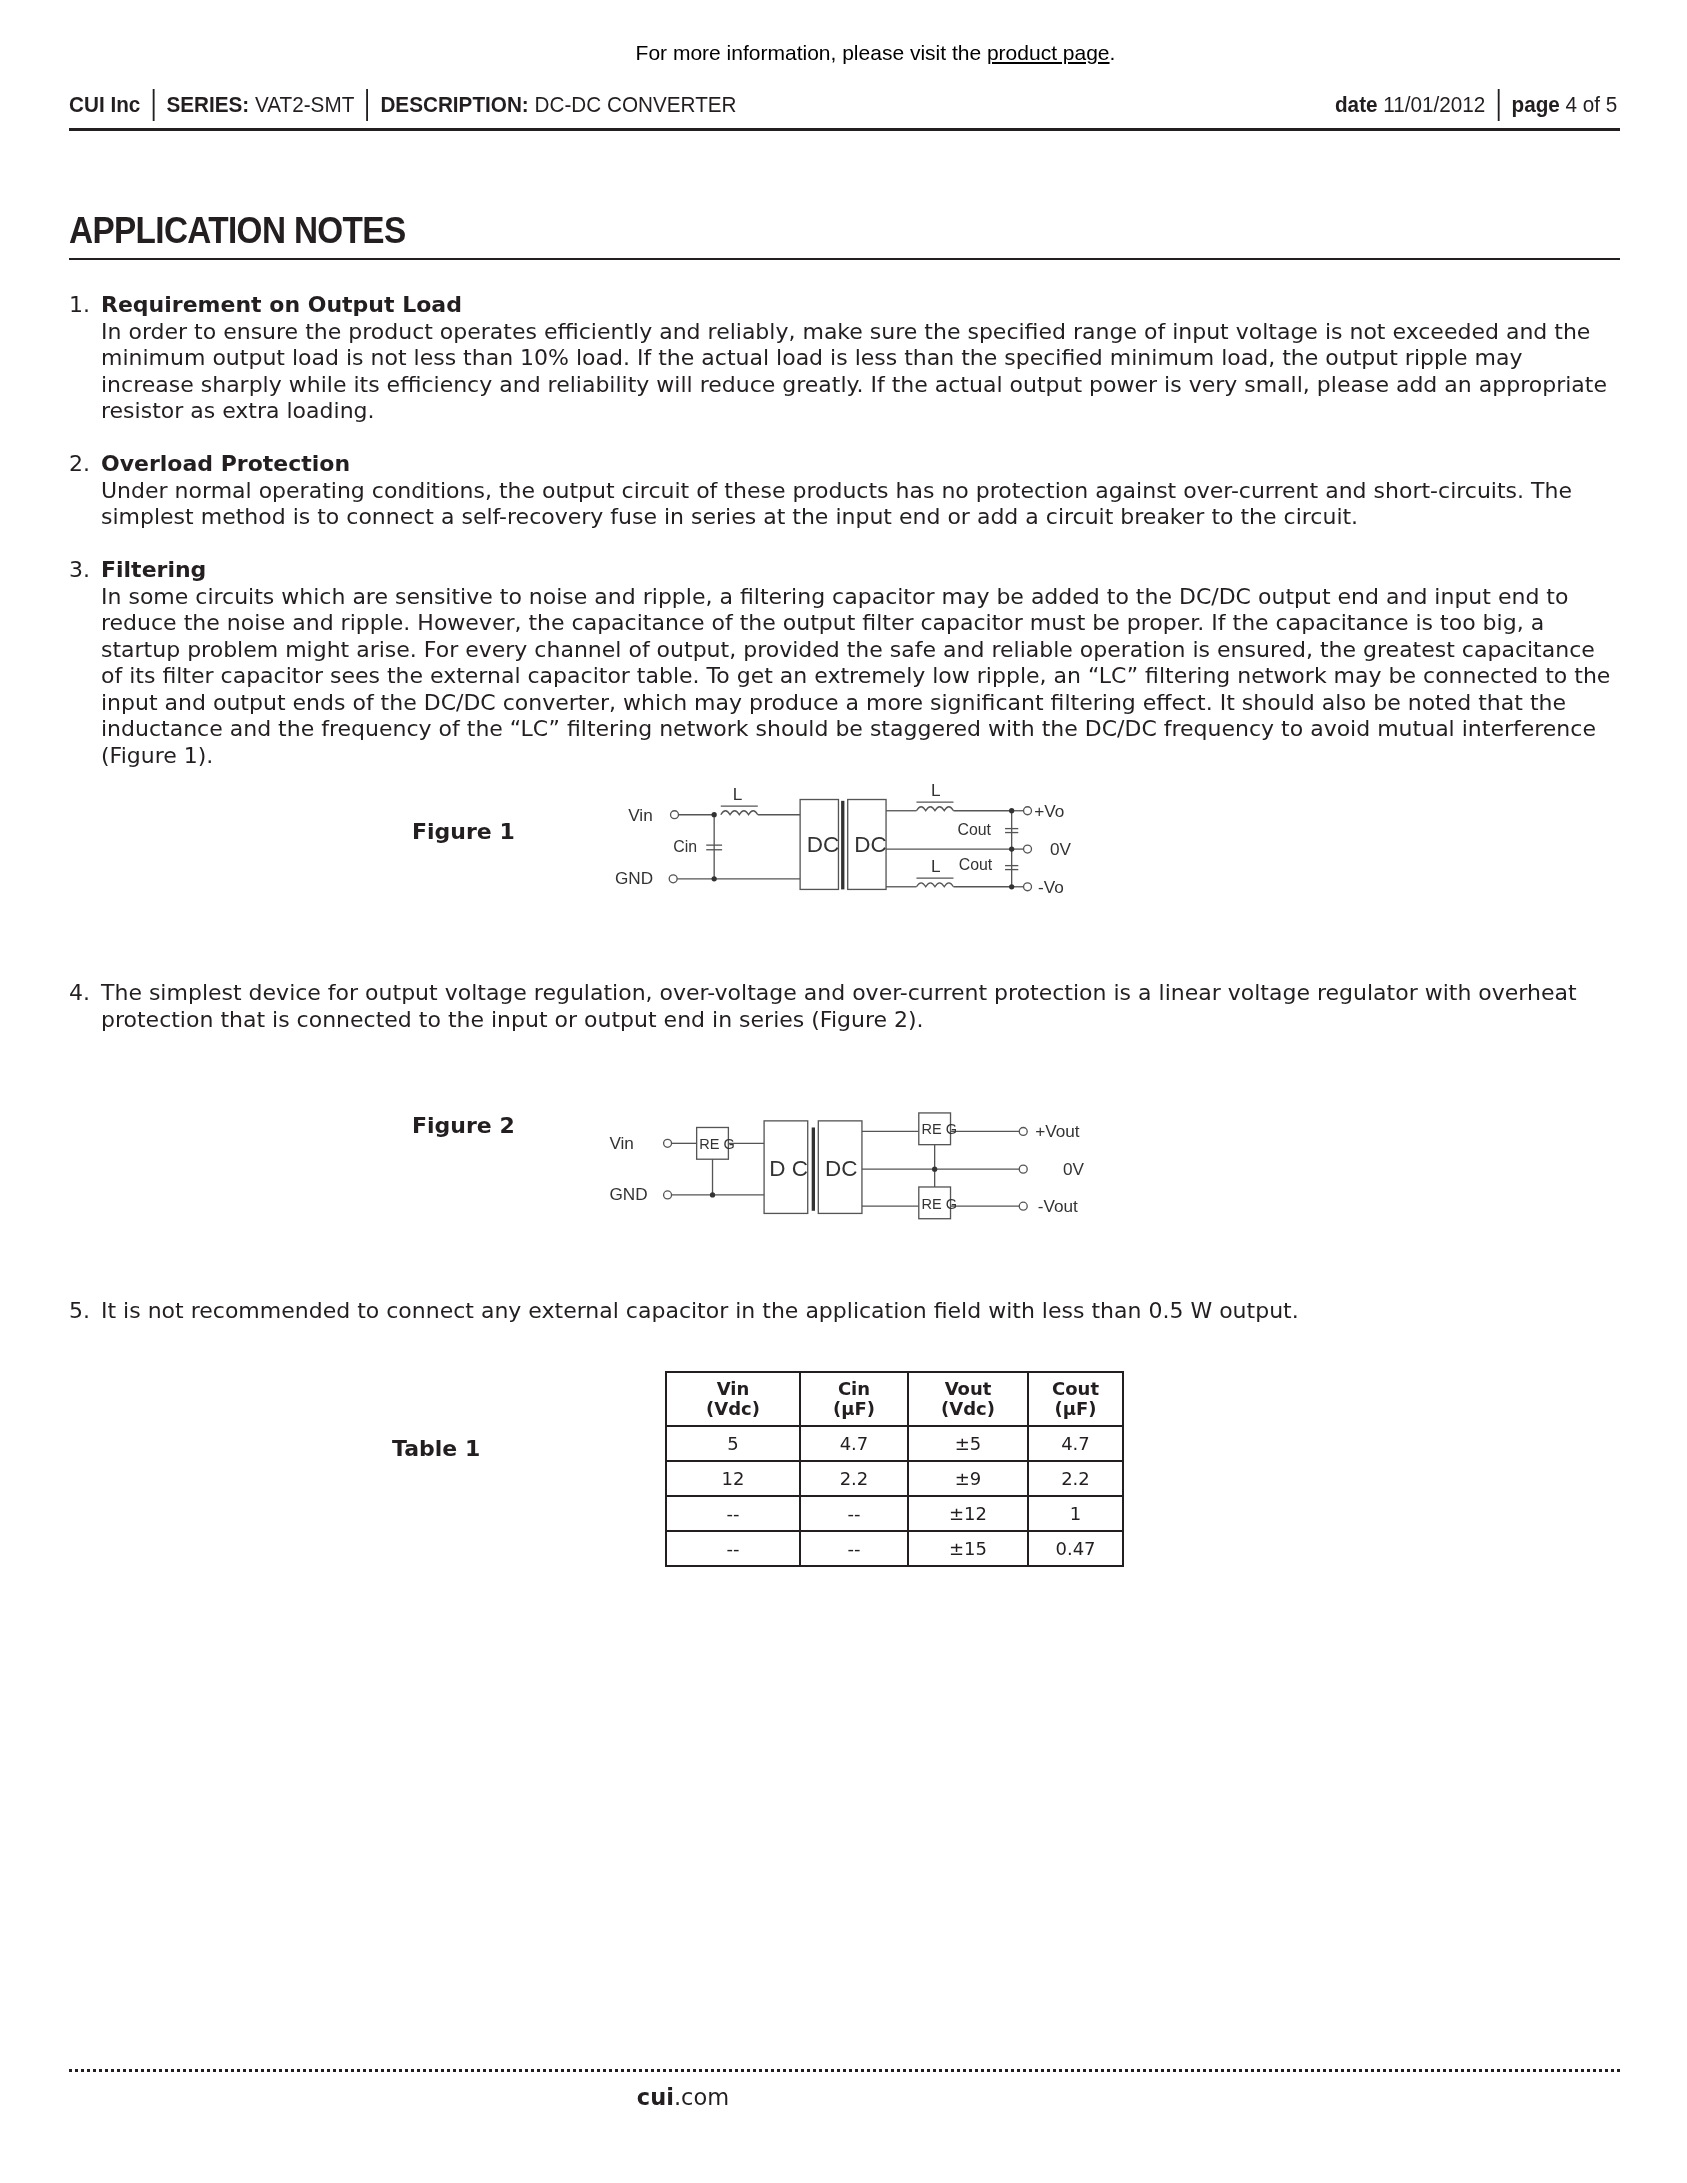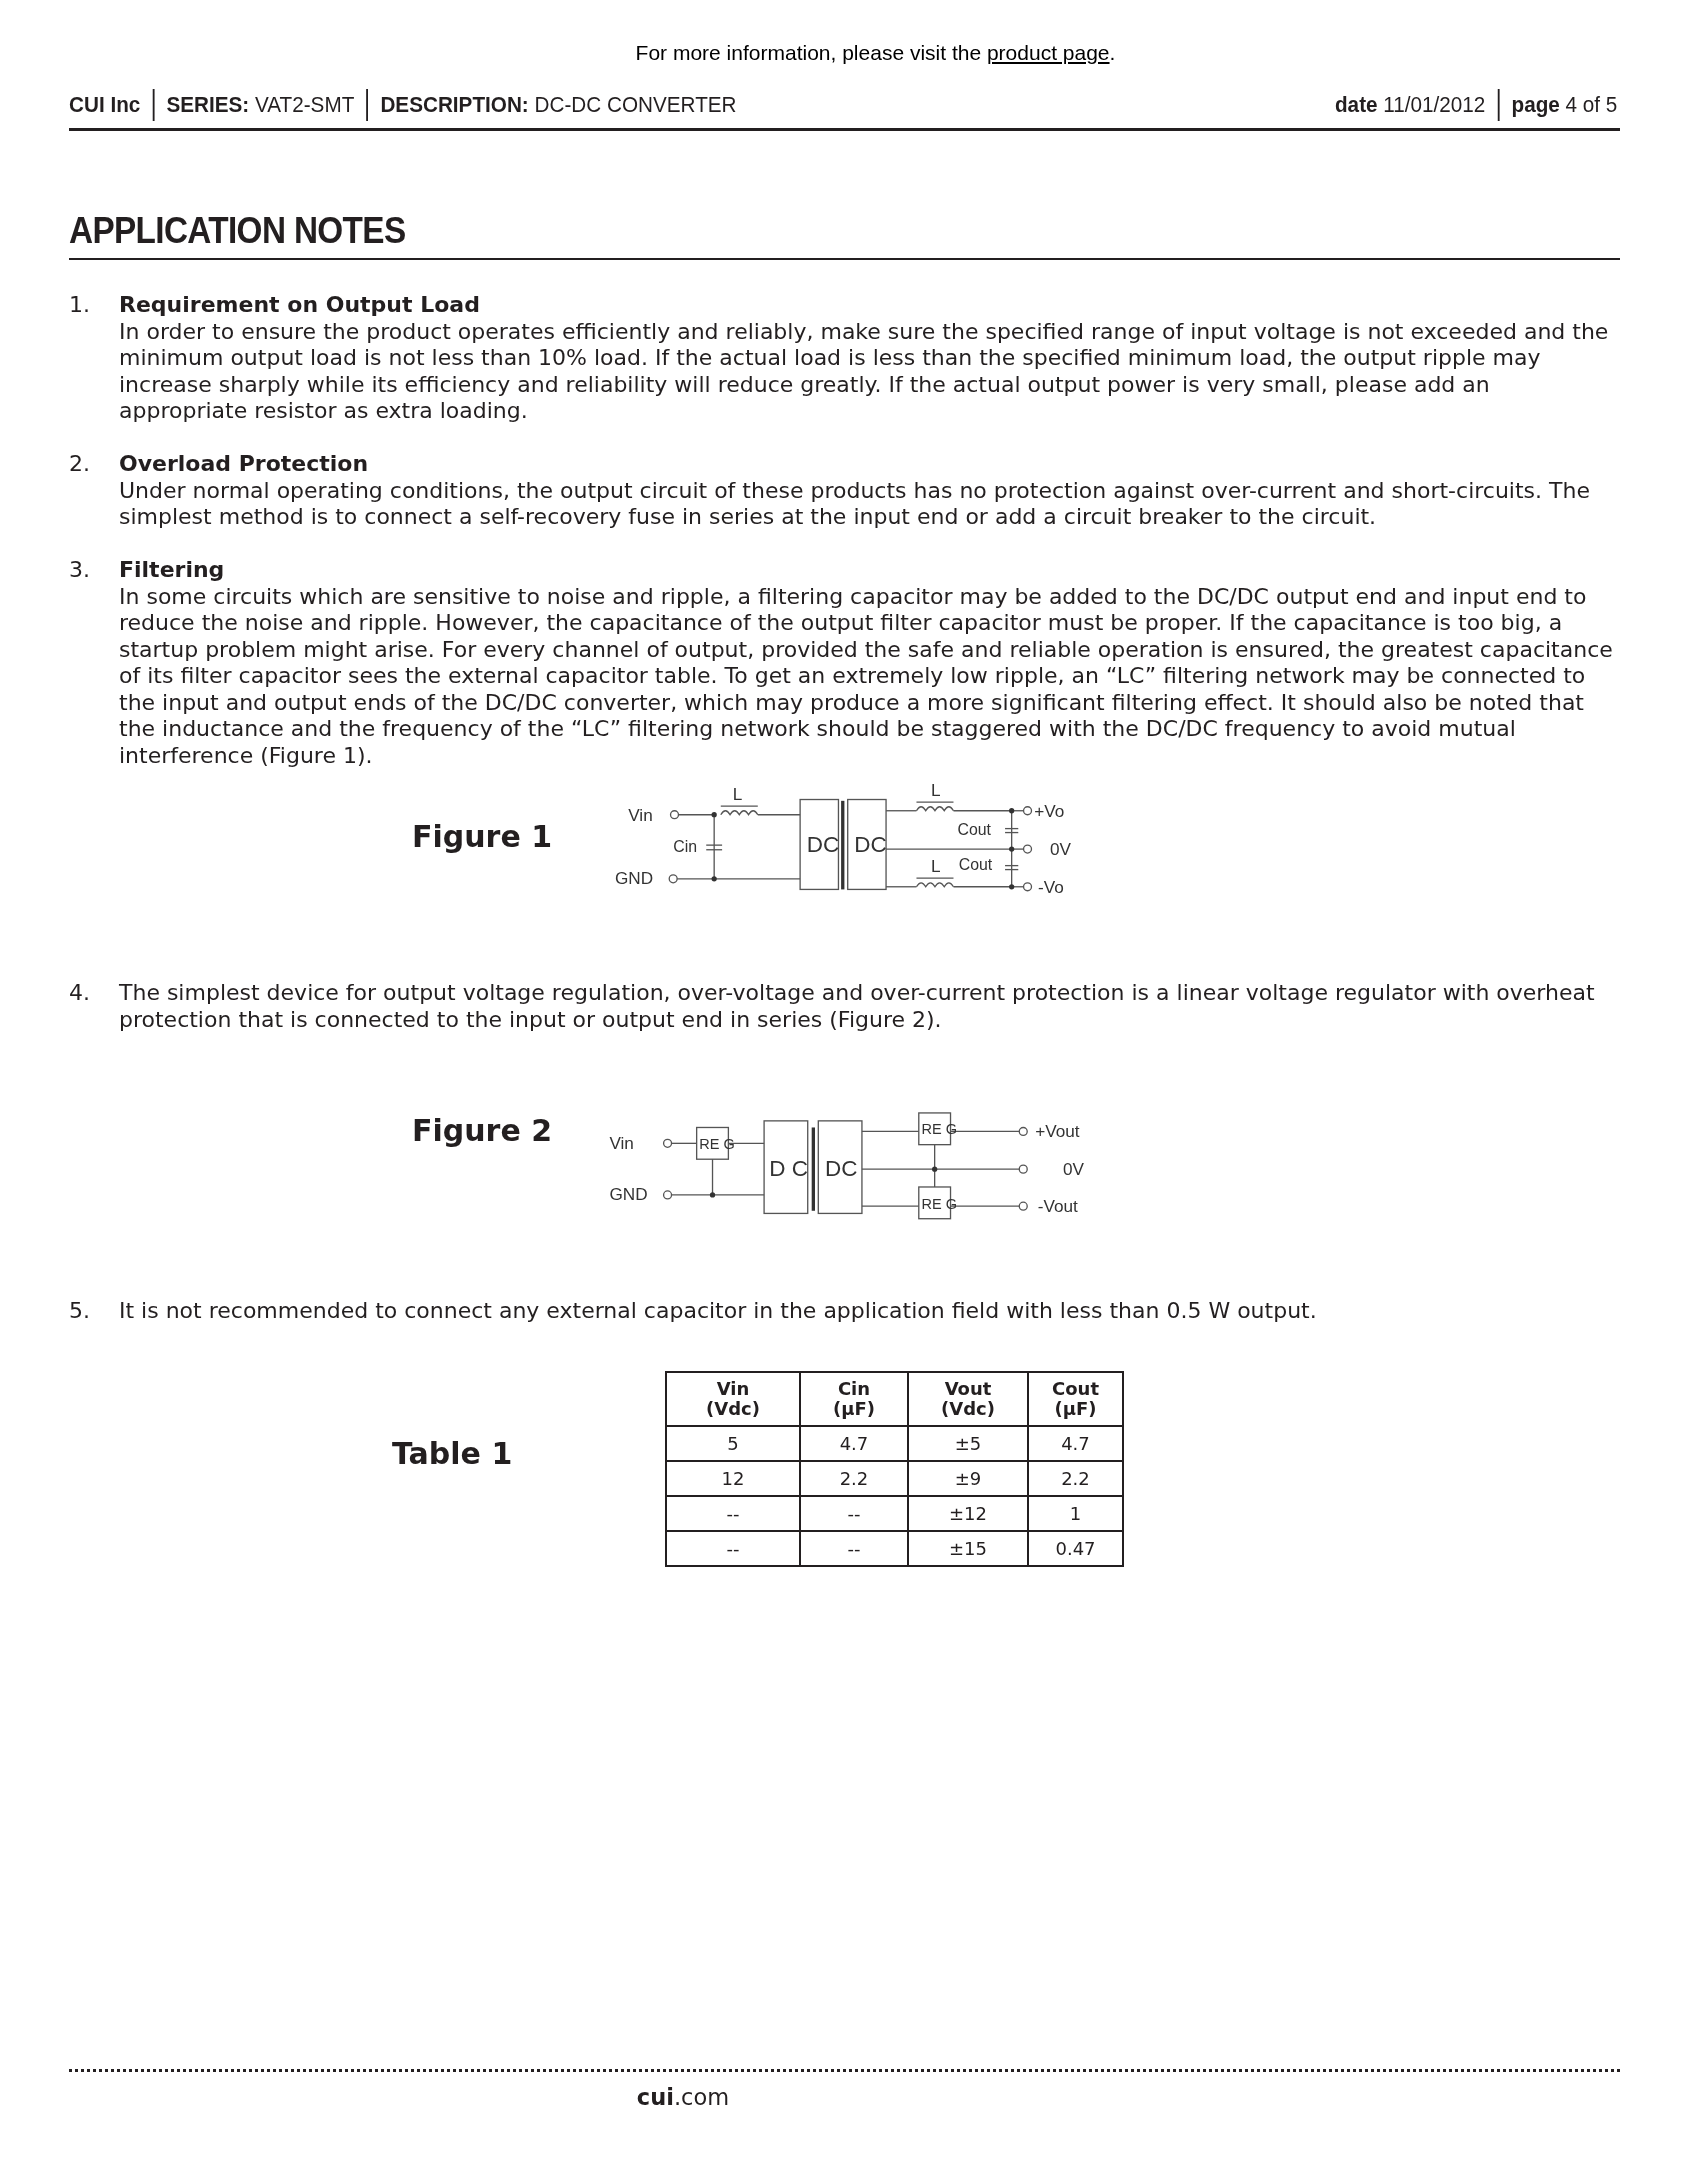--- a/index.html
+++ b/index.html
@@ -9,24 +9,24 @@
   .header { position: absolute; top: 85px; left: 69px; width: 1551px; height: 40px; font-family: "Liberation Sans", sans-serif; font-size: 22.5px; display: flex; align-items: center; justify-content: space-between; transform: scaleX(0.92); transform-origin: left center; }
   .header .grp { display: flex; align-items: center; }
   .header b { font-weight: bold; }
   .header .sep { display: inline-block; width: 2px; height: 32px; background: #231f20; margin: 0 13.2px; }
   .header .right { position: absolute; right: -132px; }
   .rule-top { position: absolute; top: 128px; left: 69px; width: 1551px; height: 2.6px; background: #231f20; }
   .section-title { position: absolute; top: 210px; left: 69px; font-family: "Liberation Sans", sans-serif; font-weight: bold; font-size: 37px; letter-spacing: -0.7px; transform: scaleX(0.9); transform-origin: left; color: #231f20; }
   .rule-title { position: absolute; top: 258px; left: 69px; width: 1551px; height: 2px; background: #231f20; }
   .note { position: absolute; left: 69px; width: 1551px; font-size: 22px; line-height: 26.5px; }
   .note .num { position: absolute; left: 0; top: 0; }
-  .note .body { margin-left: 50px; }
+  .note .body { margin-left: 32px; }
   .note .ttl { font-weight: bold; }
   .note p { margin: 0; }
-  .figlabel { position: absolute; font-weight: bold; font-size: 30px; }
+  .figlabel { position: absolute; font-weight: bold; font-size: 22px; }
   svg text { font-family: "Liberation Sans", sans-serif; }
   table.caps { position: absolute; left: 665px; top: 1371px; border-collapse: collapse; font-size: 18px; }
   table.caps td, table.caps th { border: 2px solid #231f20; text-align: center; padding: 0; height: 33px; }
   table.caps th { height: 52px; font-weight: bold; line-height: 20px; }
   .footer-rule { position: absolute; top: 2069px; left: 69px; width: 1551px; border-top: 3.3px dotted #231f20; }
   .footer { position: absolute; top: 2084px; left: 0; width: 1366px; text-align: center; font-size: 22.5px; }
   .footer b { font-weight: bold; }
 </style>
 </head>
 <body>

